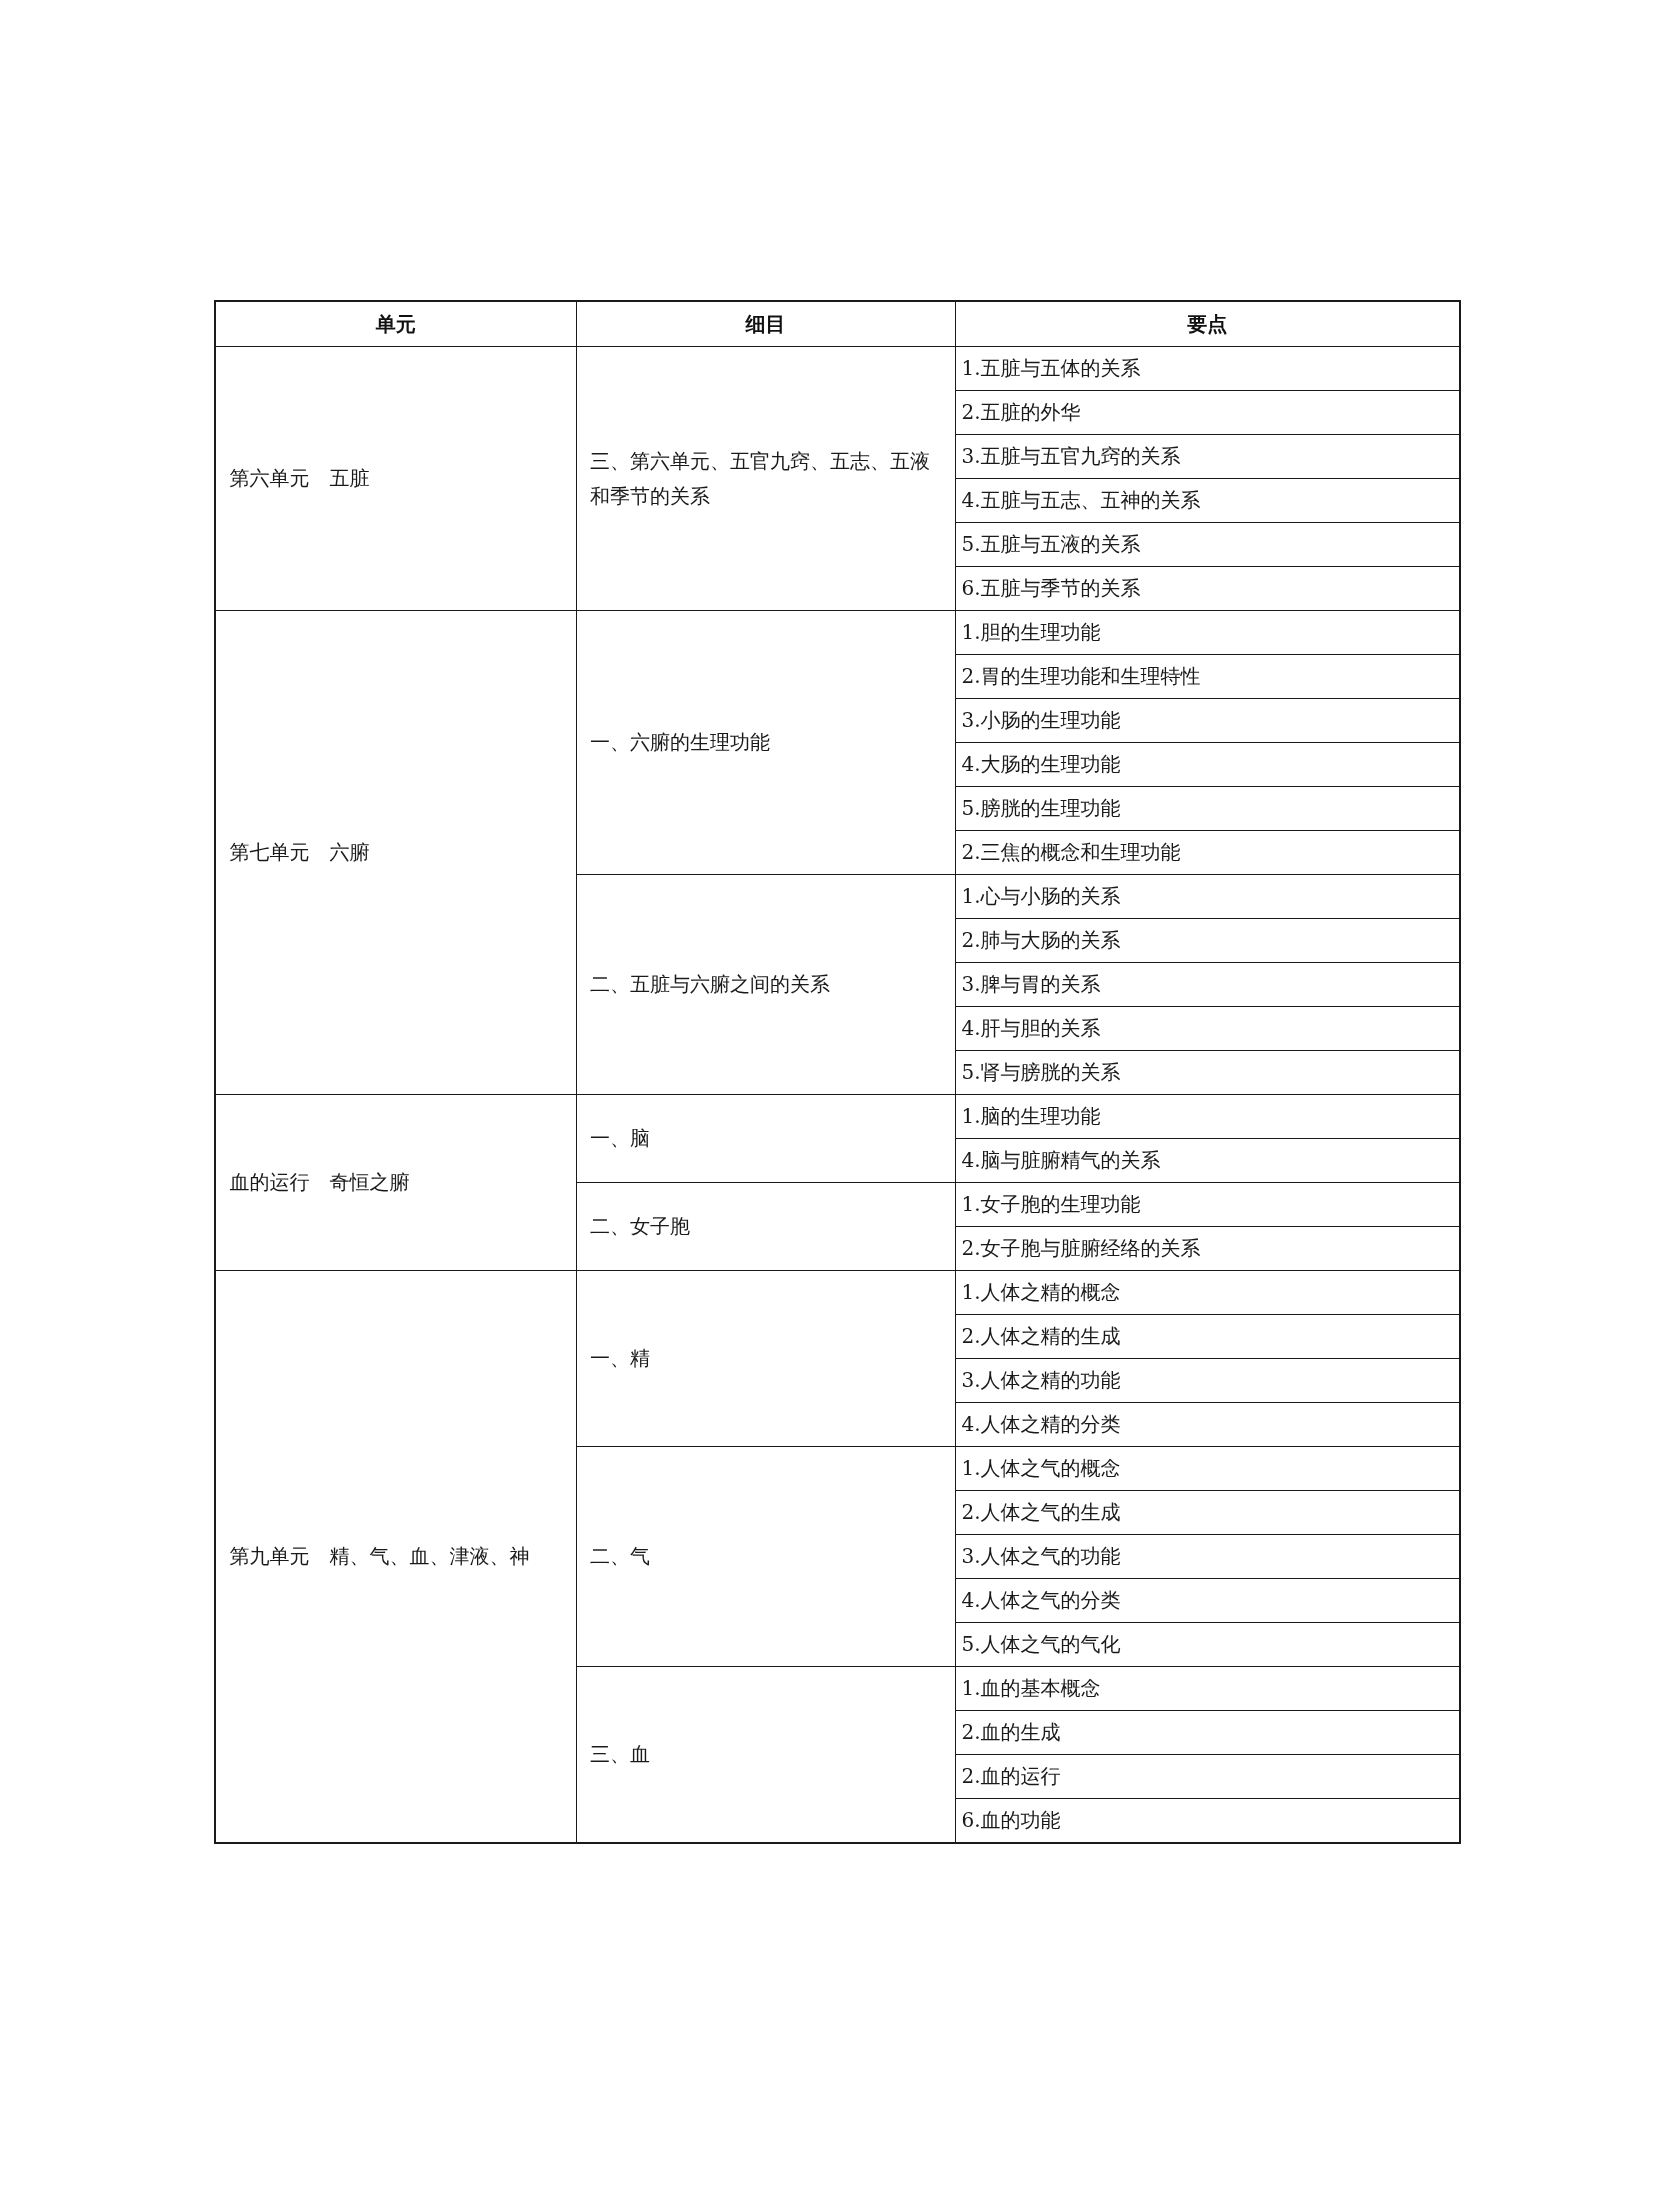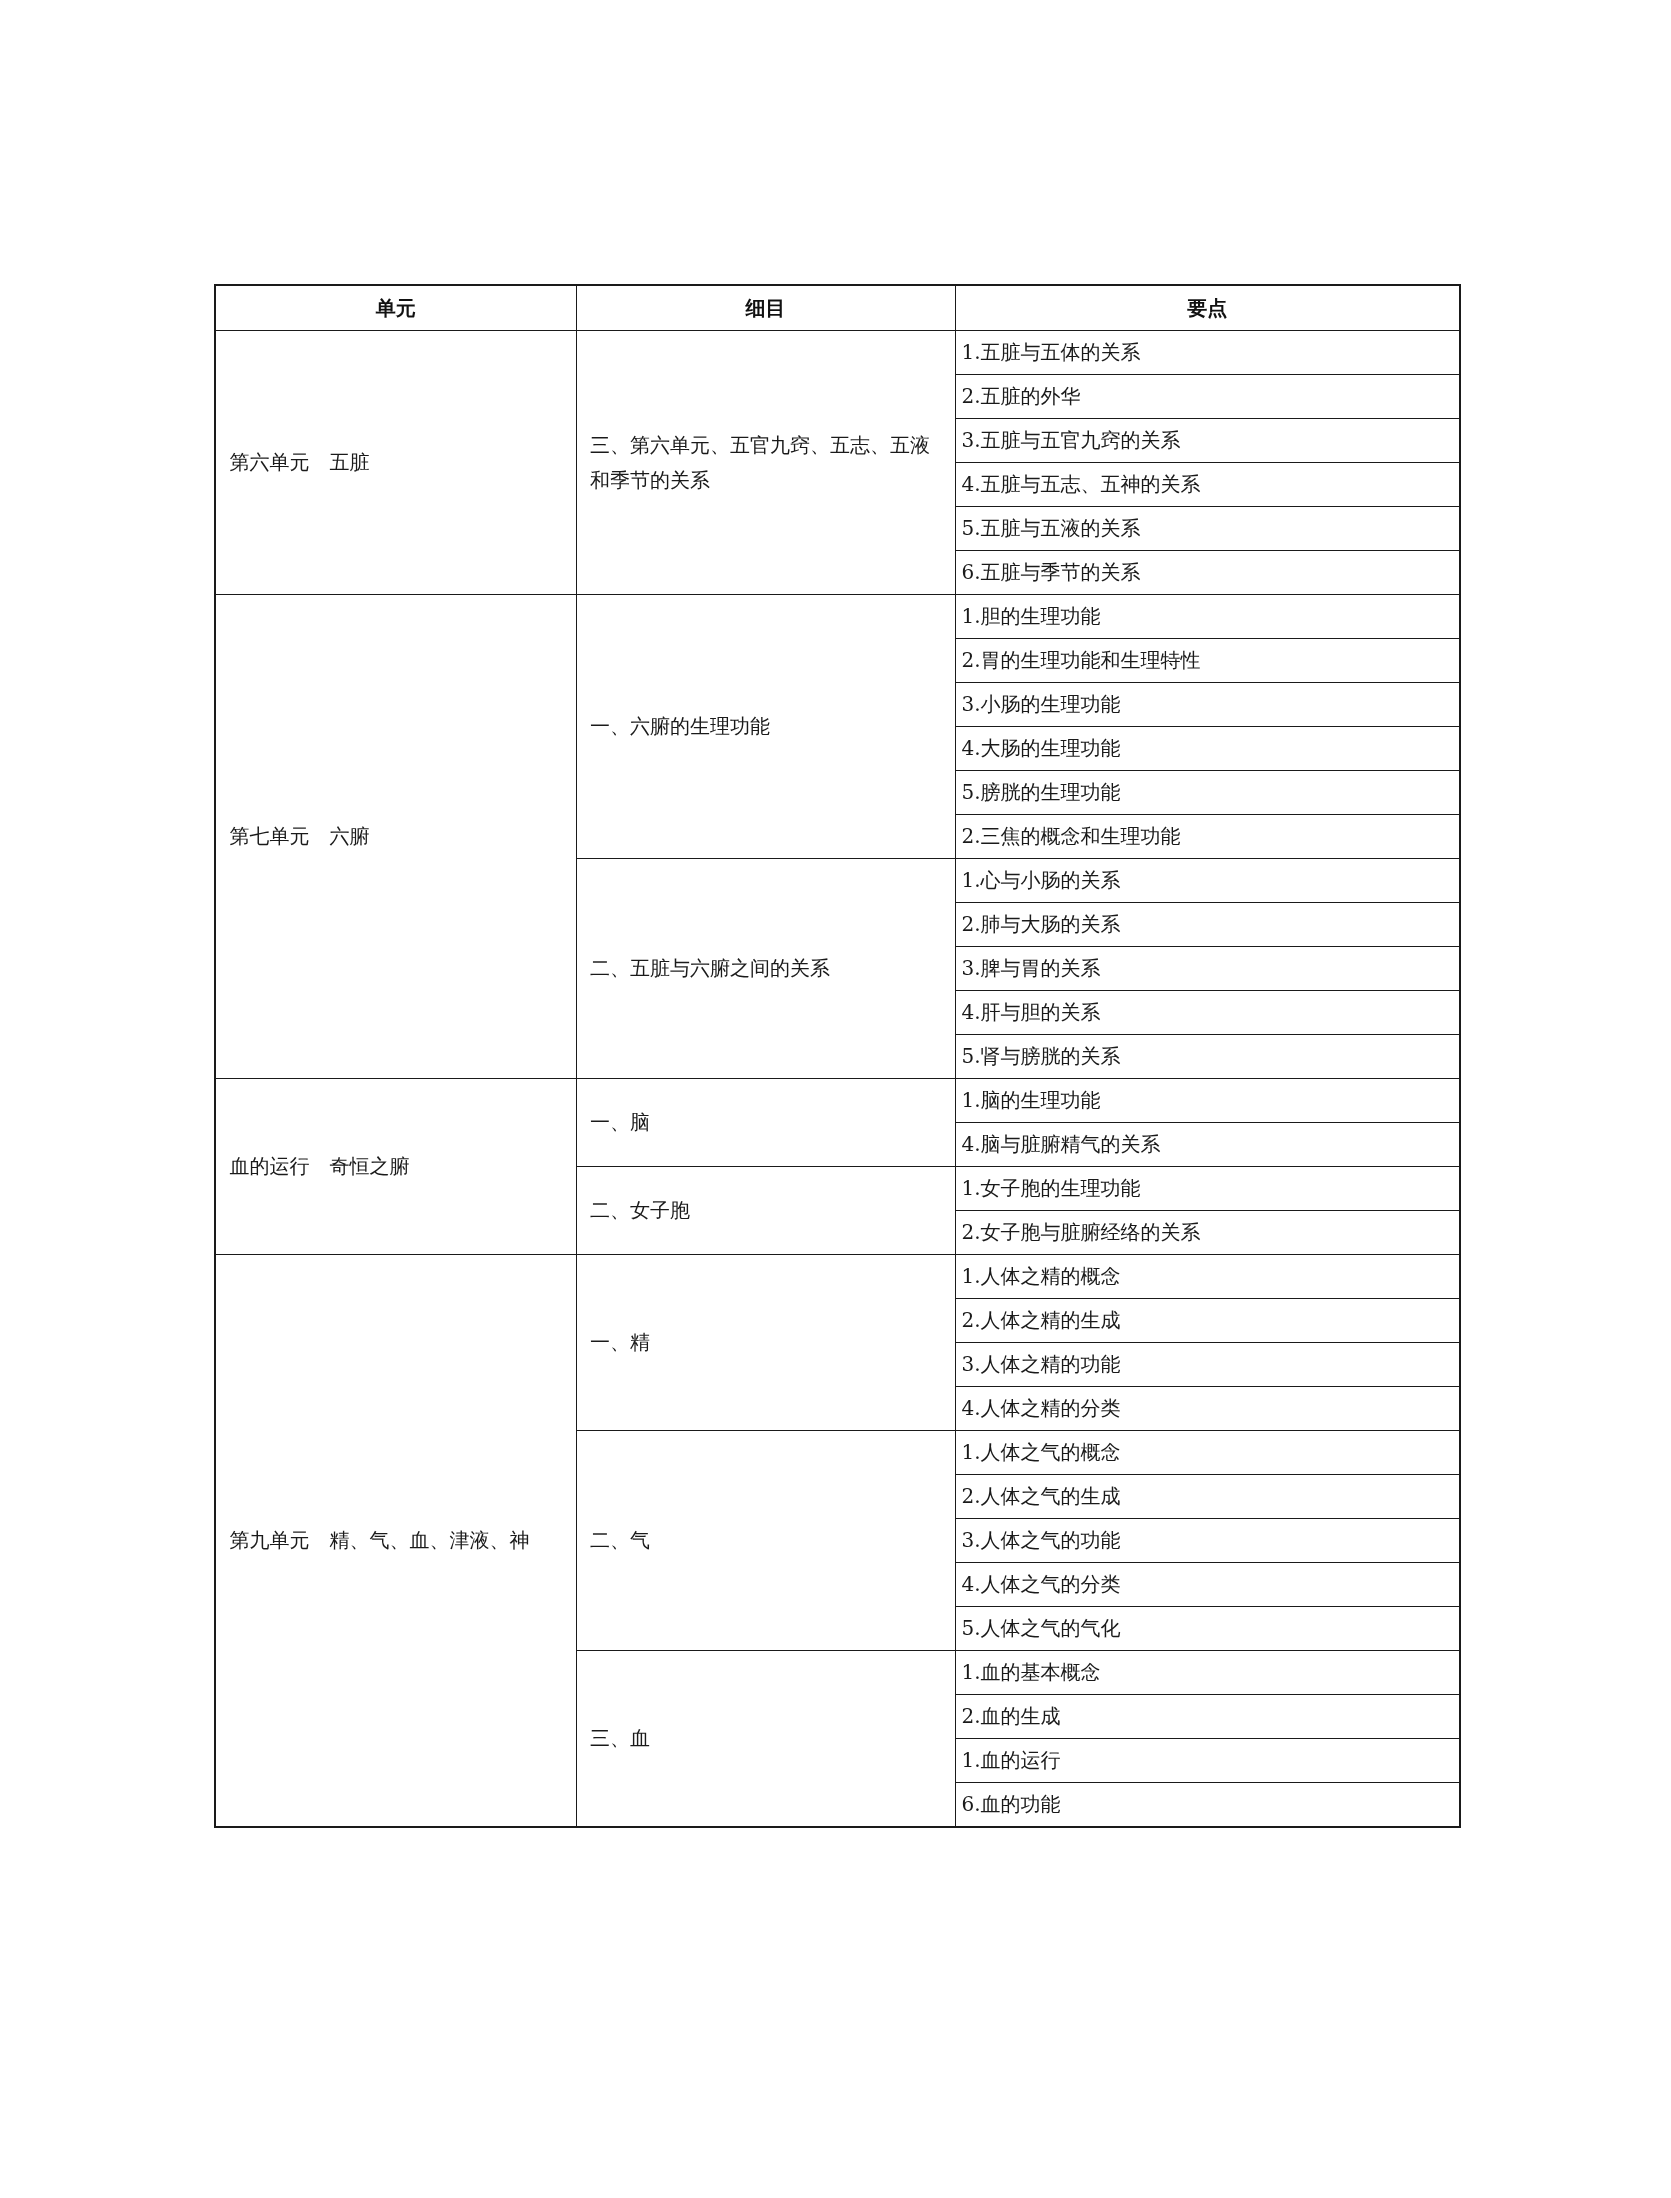--- a/index.html
+++ b/index.html
@@ -10,21 +10,21 @@
   body {
     width: 1672px;
     height: 2199px;
     position: relative;
     overflow: hidden;
     font-family: "DejaVu Serif", "Liberation Serif", serif;
     color: #1a1a1a;
   }
   .page {
     position: absolute;
-    left: 0; top: 0;
+    left: 0; top: 16px;
     width: 1672px;
     height: 1774px;
   }
   table.syllabus {
     position: absolute;
     left: 214px;
     top: 284px;
     width: 1245px;
     border-collapse: collapse;
     table-layout: fixed;
@@ -197,21 +197,21 @@
           <td class="point">5.人体之气的气化</td>
         </tr>
       <tr>
         <td rowspan="4">三、血</td>
         <td class="point">1.血的基本概念</td>
       </tr>
       <tr>
           <td class="point">2.血的生成</td>
         </tr>
       <tr>
-          <td class="point">1.血的运行</td>
+          <td class="point">2.血的运行</td>
         </tr>
       <tr>
           <td class="point">6.血的功能</td>
         </tr>
     </tbody>
   </table>
 
 </div>
 
 

